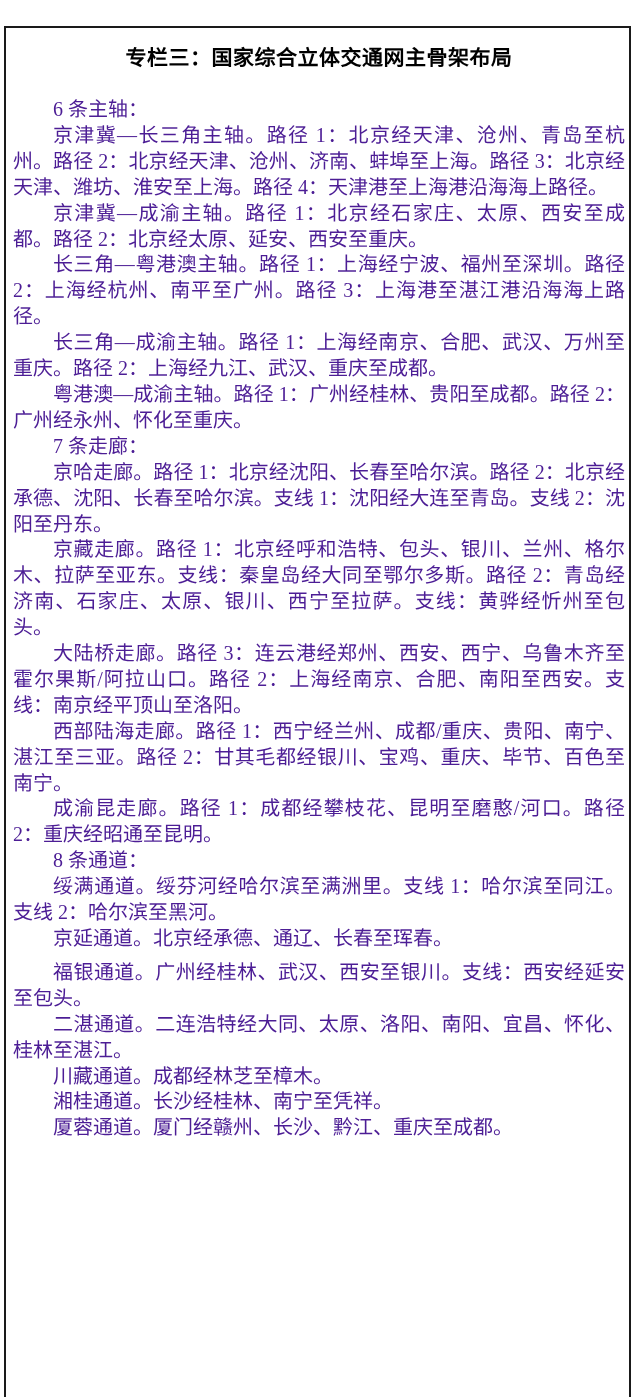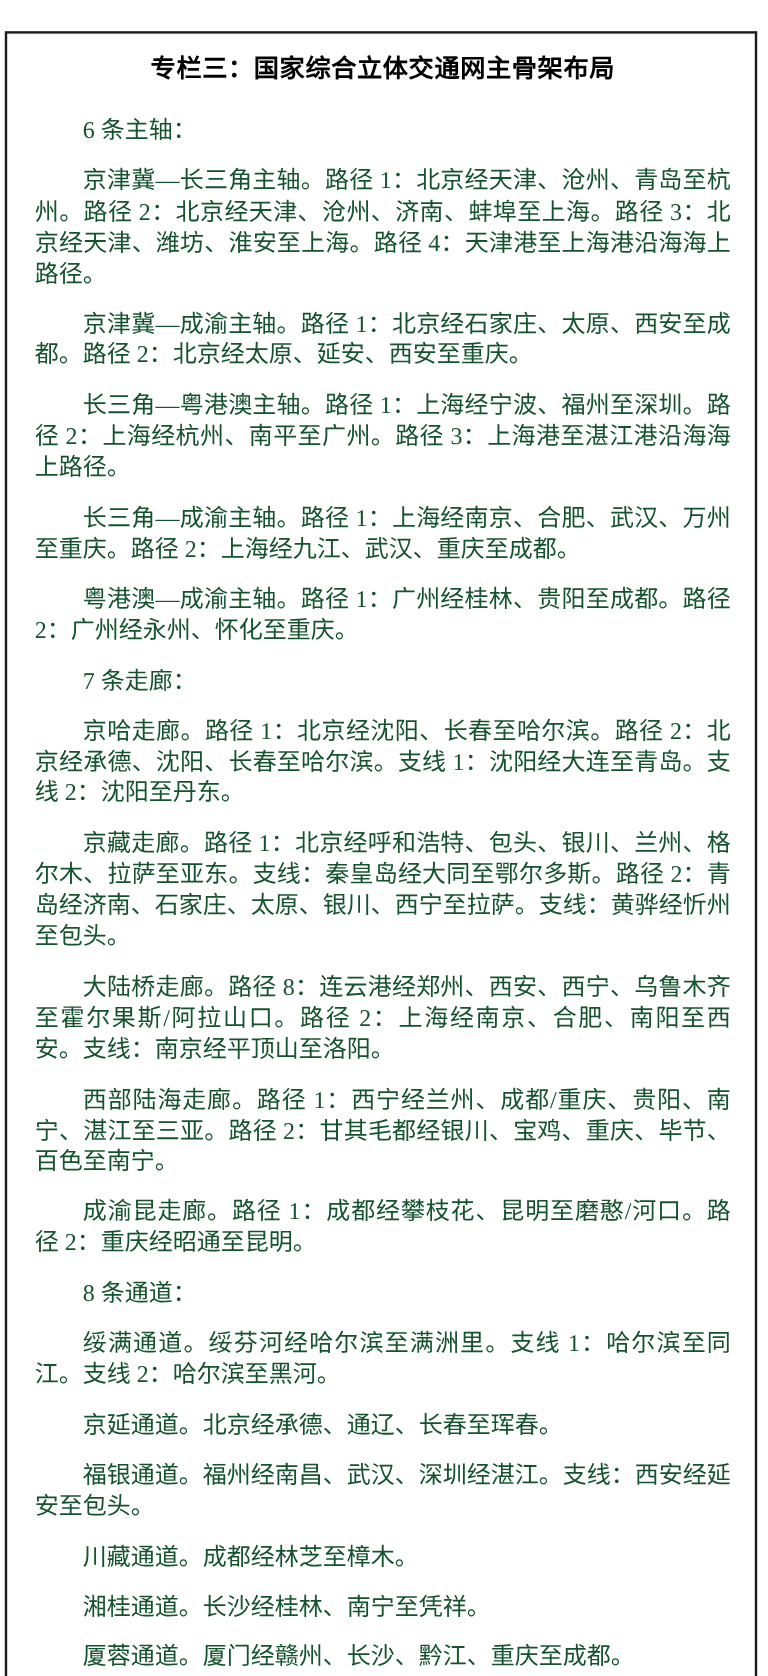--- a/index.html
+++ b/index.html
@@ -33,27 +33,27 @@
     line-height: 28px;
     letter-spacing: 0.5px;
     text-align: center;
     color: #000000;
     margin: 2px 0 0 0;
   }
   .body-text {
     font-family: "Liberation Serif", "DejaVu Serif", serif;
   }
   .para, .section-heading {
-    margin: 16px;
+    margin: 0;
     font-size: 20px;
     line-height: 25.9px;
     text-indent: 2em;
     text-align: justify;
     text-justify: inter-ideograph;
-    color: #14532d;
+    color: #4c1d95;
     word-break: break-all;
   }
   .section-heading {
     text-align: left;
   }
   .first-heading {
     margin-top: 25px;
   }
   .gap-top {
     margin-top: 8px;
@@ -70,26 +70,27 @@
     <p class="section-heading first-heading">6 条主轴：</p>
     <p class="para">京津冀—长三角主轴。路径 1：北京经天津、沧州、青岛至杭州。路径 2：北京经天津、沧州、济南、蚌埠至上海。路径 3：北京经天津、潍坊、淮安至上海。路径 4：天津港至上海港沿海海上路径。</p>
     <p class="para">京津冀—成渝主轴。路径 1：北京经石家庄、太原、西安至成都。路径 2：北京经太原、延安、西安至重庆。</p>
     <p class="para">长三角—粤港澳主轴。路径 1：上海经宁波、福州至深圳。路径 2：上海经杭州、南平至广州。路径 3：上海港至湛江港沿海海上路径。</p>
     <p class="para">长三角—成渝主轴。路径 1：上海经南京、合肥、武汉、万州至重庆。路径 2：上海经九江、武汉、重庆至成都。</p>
     <p class="para">粤港澳—成渝主轴。路径 1：广州经桂林、贵阳至成都。路径 2：广州经永州、怀化至重庆。</p>
 
     <p class="section-heading">7 条走廊：</p>
     <p class="para">京哈走廊。路径 1：北京经沈阳、长春至哈尔滨。路径 2：北京经承德、沈阳、长春至哈尔滨。支线 1：沈阳经大连至青岛。支线 2：沈阳至丹东。</p>
     <p class="para">京藏走廊。路径 1：北京经呼和浩特、包头、银川、兰州、格尔木、拉萨至亚东。支线：秦皇岛经大同至鄂尔多斯。路径 2：青岛经济南、石家庄、太原、银川、西宁至拉萨。支线：黄骅经忻州至包头。</p>
-    <p class="para">大陆桥走廊。路径 8：连云港经郑州、西安、西宁、乌鲁木齐至霍尔果斯/阿拉山口。路径 2：上海经南京、合肥、南阳至西安。支线：南京经平顶山至洛阳。</p>
+    <p class="para">大陆桥走廊。路径 3：连云港经郑州、西安、西宁、乌鲁木齐至霍尔果斯/阿拉山口。路径 2：上海经南京、合肥、南阳至西安。支线：南京经平顶山至洛阳。</p>
     <p class="para">西部陆海走廊。路径 1：西宁经兰州、成都/重庆、贵阳、南宁、湛江至三亚。路径 2：甘其毛都经银川、宝鸡、重庆、毕节、百色至南宁。</p>
     <p class="para">成渝昆走廊。路径 1：成都经攀枝花、昆明至磨憨/河口。路径 2：重庆经昭通至昆明。</p>
 
     <p class="section-heading">8 条通道：</p>
     <p class="para">绥满通道。绥芬河经哈尔滨至满洲里。支线 1：哈尔滨至同江。支线 2：哈尔滨至黑河。</p>
     <p class="para">京延通道。北京经承德、通辽、长春至珲春。</p>
-    <p class="para gap-top">福银通道。福州经南昌、武汉、深圳经湛江。支线：西安经延安至包头。</p>
+    <p class="para gap-top">福银通道。广州经桂林、武汉、西安至银川。支线：西安经延安至包头。</p>
+    <p class="para">二湛通道。二连浩特经大同、太原、洛阳、南阳、宜昌、怀化、桂林至湛江。</p>
     <p class="para">川藏通道。成都经林芝至樟木。</p>
     <p class="para">湘桂通道。长沙经桂林、南宁至凭祥。</p>
     <p class="para">厦蓉通道。厦门经赣州、长沙、黔江、重庆至成都。</p>
 
   </div>
 </div>
 
 </body></html>

